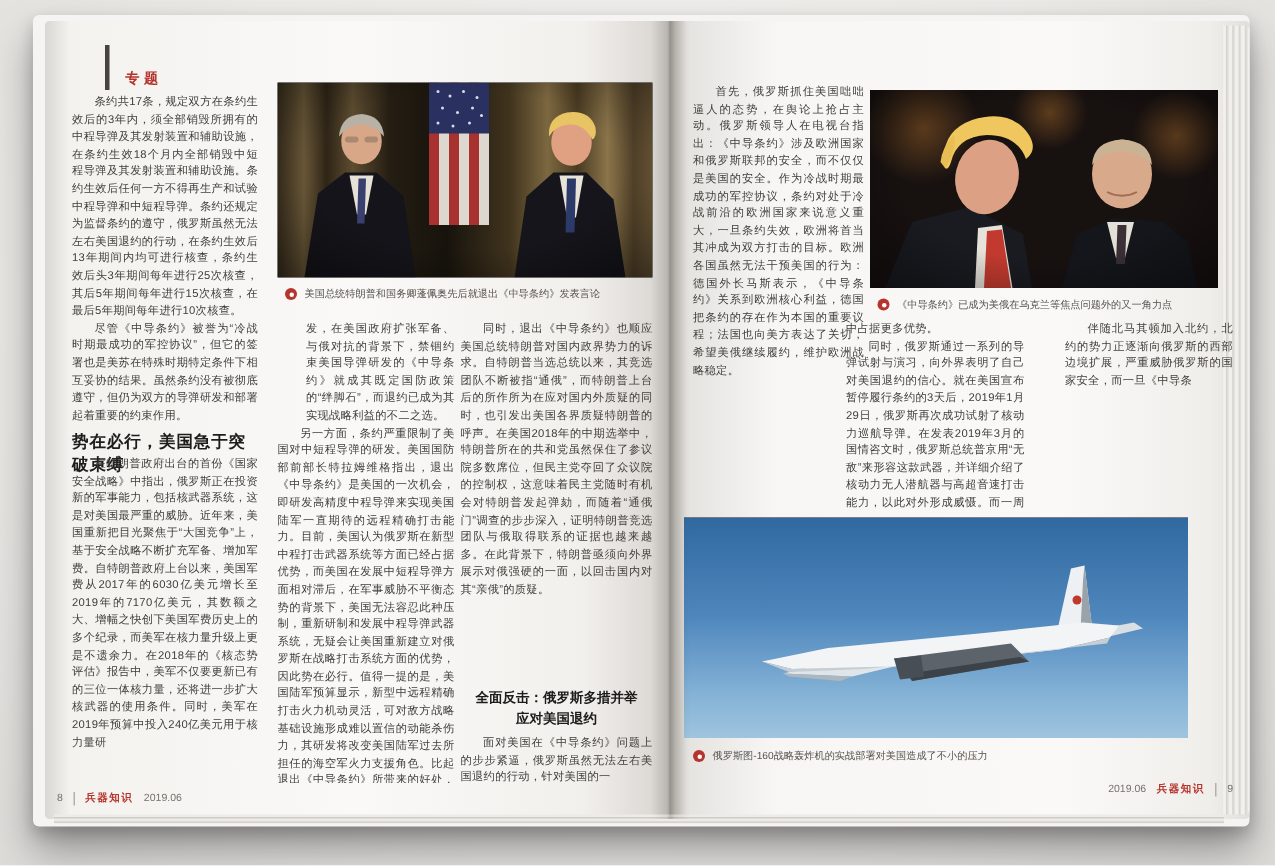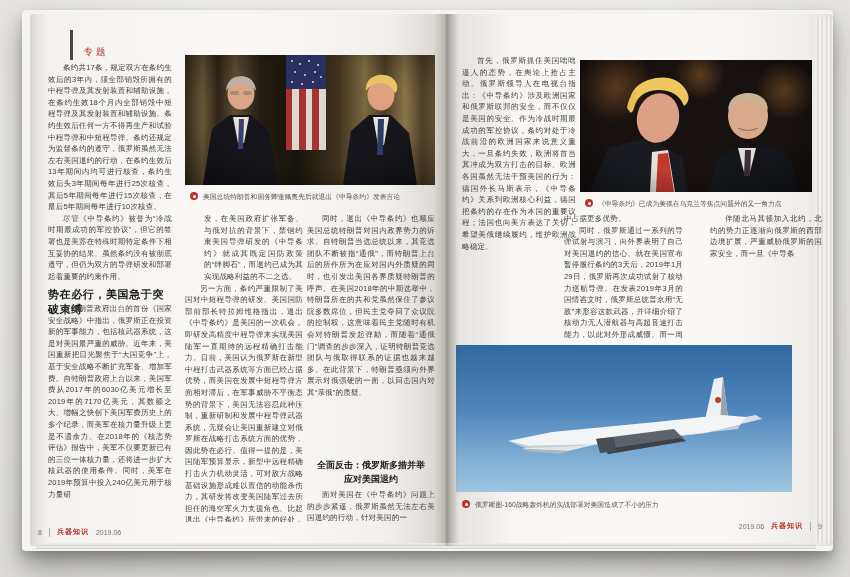--- a/index.html
+++ b/index.html
@@ -16,21 +16,21 @@
   .page-edges-right{position:absolute;left:793px;top:7px;width:18px;height:526px;border-radius:0 3px 3px 0;
     background:repeating-linear-gradient(90deg,#f1f0ed 0px,#f1f0ed 2px,#d5d3cf 2.6px,#e8e6e3 4.2px);}
   .page-edges-bottom{position:absolute;left:14px;top:533px;width:780px;height:6px;
     background:repeating-linear-gradient(180deg,#edebe8 0px,#edebe8 1.4px,#cecbc6 1.9px,#e3e1dd 3px);}
   .spine{position:absolute;left:412px;top:4px;width:26px;height:532px;z-index:6;pointer-events:none;
     background:linear-gradient(90deg,rgba(0,0,0,0) 0%,rgba(60,50,40,.10) 40%,rgba(60,50,40,.26) 50%,rgba(60,50,40,.12) 62%,rgba(0,0,0,0) 100%);}
 
   
   .section-header{position:absolute;left:48px;top:20px;display:flex;align-items:flex-end;gap:11px;}
   .section-bar{width:2.5px;height:30px;background:#47433f;}
-  .section-label{color:#b5342c;font-weight:normal;font-size:9.5px;letter-spacing:3px;padding-bottom:1px;}
+  .section-label{color:#b5342c;font-weight:bold;font-size:9.5px;letter-spacing:3px;padding-bottom:1px;}
 
   
   .col{position:absolute;overflow:hidden;font-size:7.5px;line-height:11.6px;color:#403e3b;
     text-align:justify;letter-spacing:.2px;}
   .para{margin:0;text-indent:2em;}
   .h1{position:absolute;font-size:11px;font-weight:bold;color:#1d1c1a;letter-spacing:.6px;}
   .h2{position:absolute;font-size:9px;font-weight:bold;color:#1d1c1a;text-align:center;line-height:13.5px;}
 
   
   .photo{position:absolute;overflow:hidden;background:#111;}

